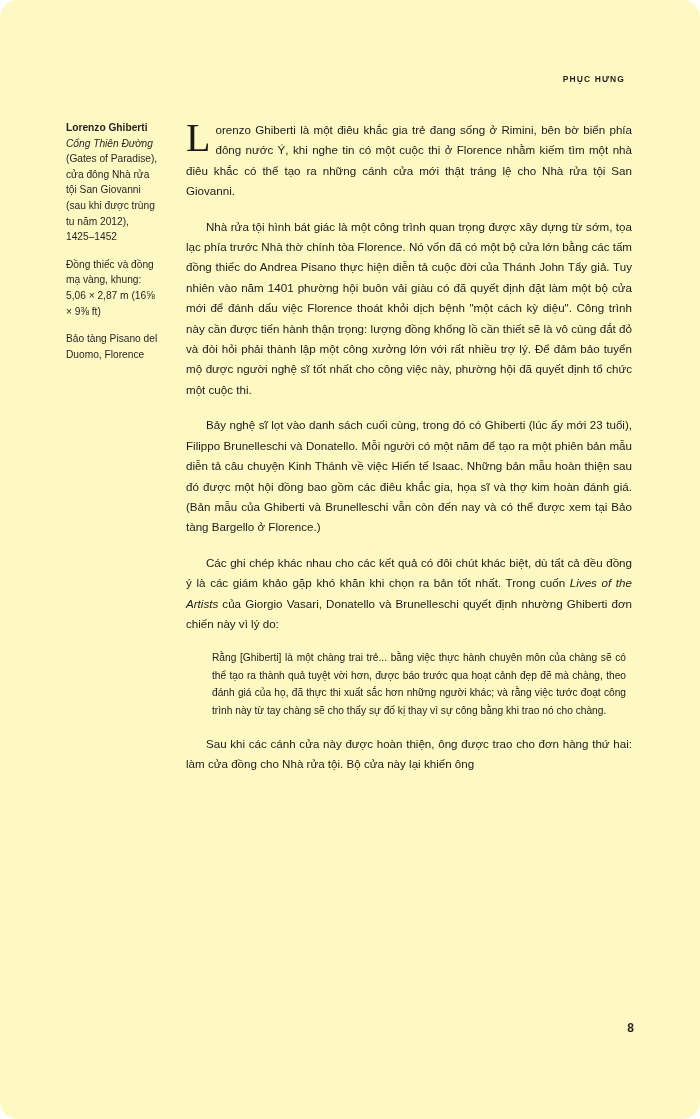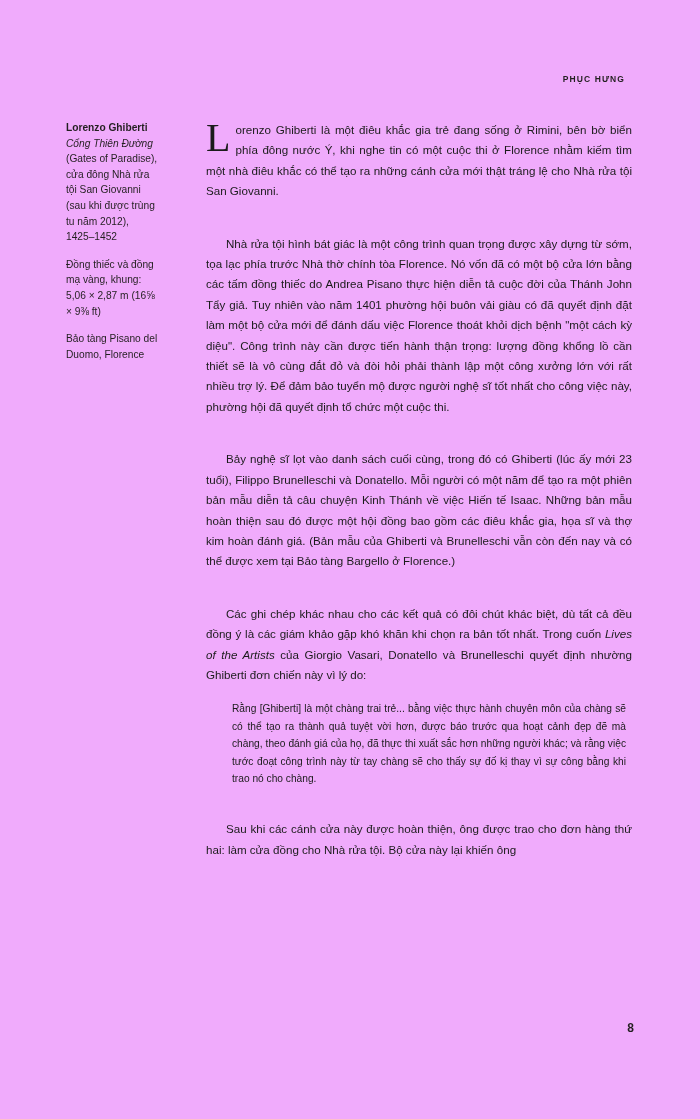--- a/index.html
+++ b/index.html
@@ -11,42 +11,42 @@
     width: 700px;
     height: 1119px;
     font-family: "Liberation Sans", sans-serif;
     color: #1a1a1a;
     position: relative;
     overflow: hidden;
   }
   .page {
     position: absolute;
     inset: 0;
-    background: #f0abfc;
+    background: #fef9c3;
+    border-radius: 18px;
   }
   
   .running-head {
     position: absolute;
     top: 74px;
     right: 75px;
     font-size: 8.5px;
     letter-spacing: 1.1px;
     font-weight: 700;
     color: #231f20;
     text-transform: uppercase;
   }
   
   .content {
     position: absolute;
     top: 120px;
     left: 66px;
     right: 68px;
     display: flex;
     align-items: flex-start;
-    gap: 20px;
   }
   .sidebar {
     width: 108px;
     flex: 0 0 108px;
     padding-right: 14px;
     box-sizing: border-box;
   }
   .caption {
     font-size: 10.2px;
     line-height: 15.6px;
@@ -75,21 +75,21 @@
     box-sizing: border-box;
   }
   .main p {
     margin: 0 0 0 0;
     font-size: 11.6px;
     line-height: 20.4px;
     text-align: justify;
     color: #1b1b1b;
   }
   .main p + p {
-    margin-top: 32px;
+    margin-top: 15px;
     text-indent: 20px;
   }
   .first-para {
     position: relative;
     min-height: 40px;
   }
   .dropcap {
     float: left;
     font-family: "Liberation Serif", serif;
     font-size: 40px;

